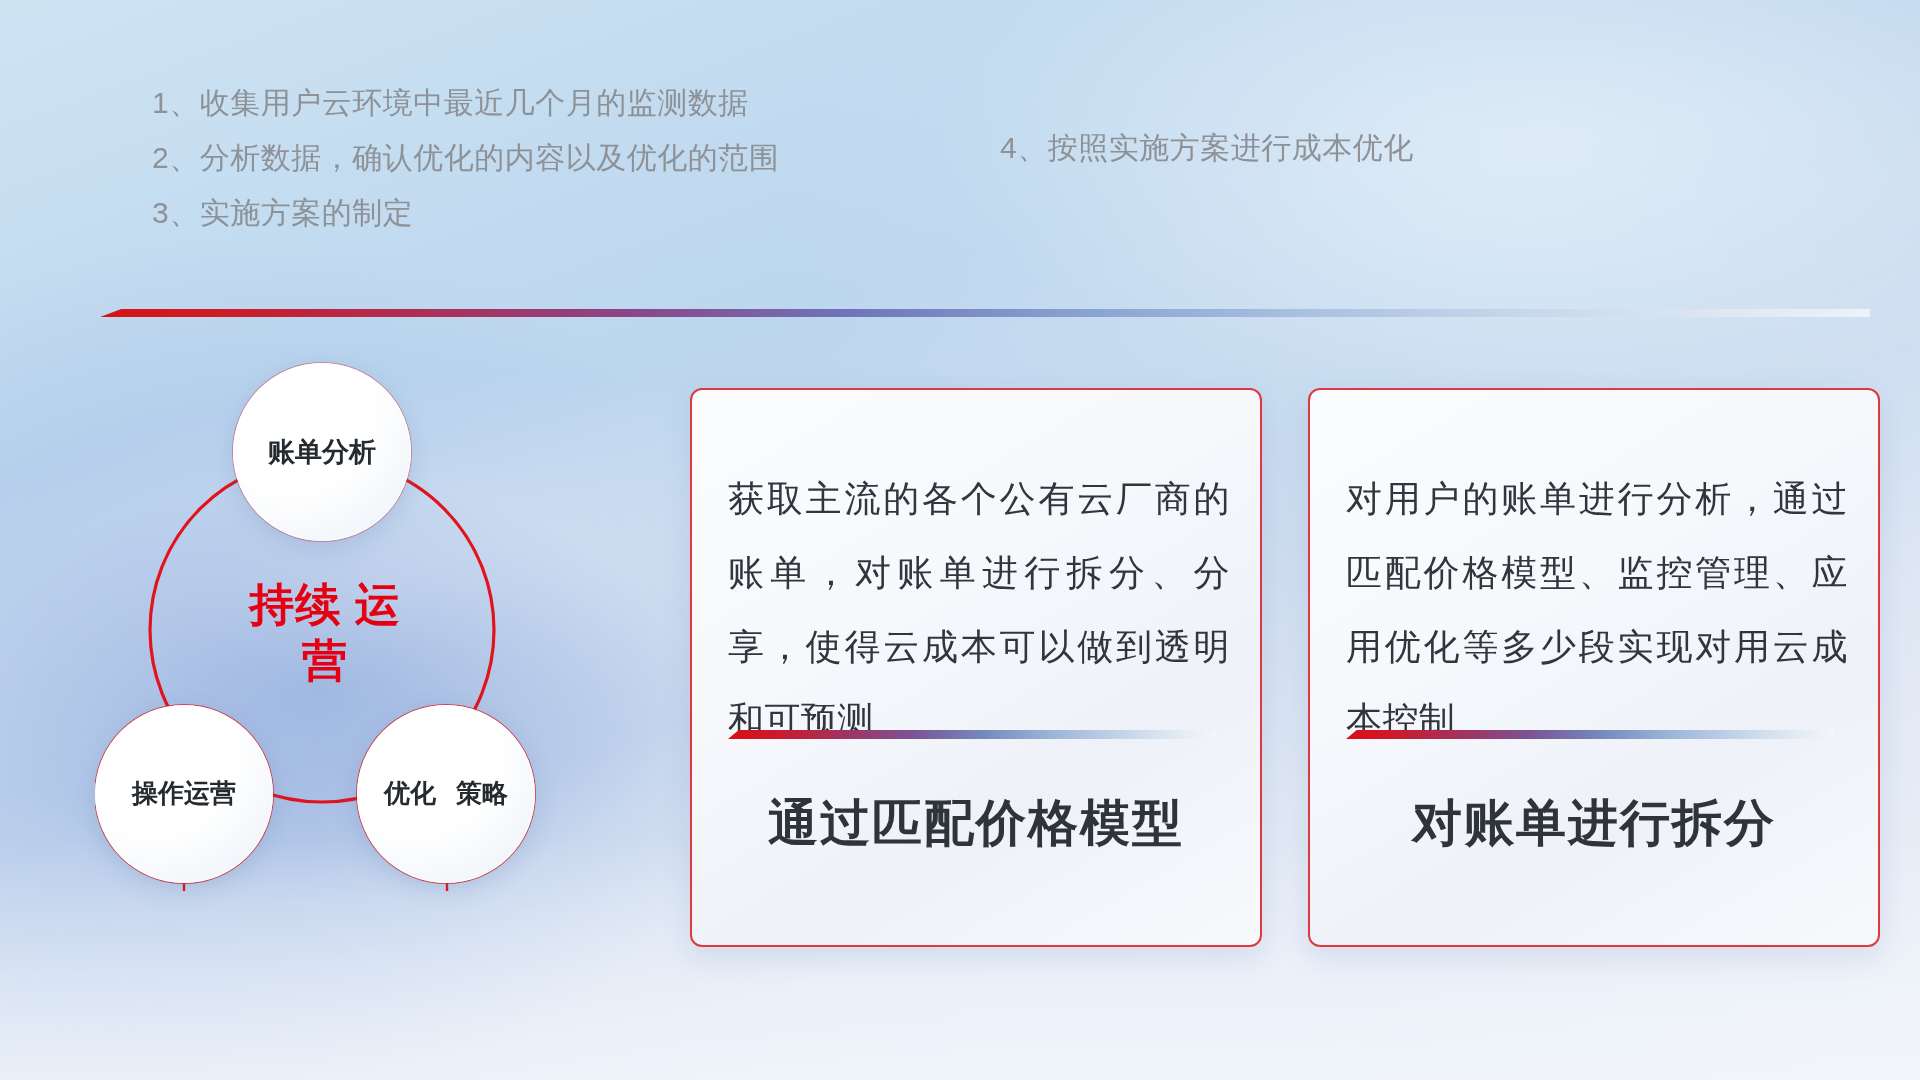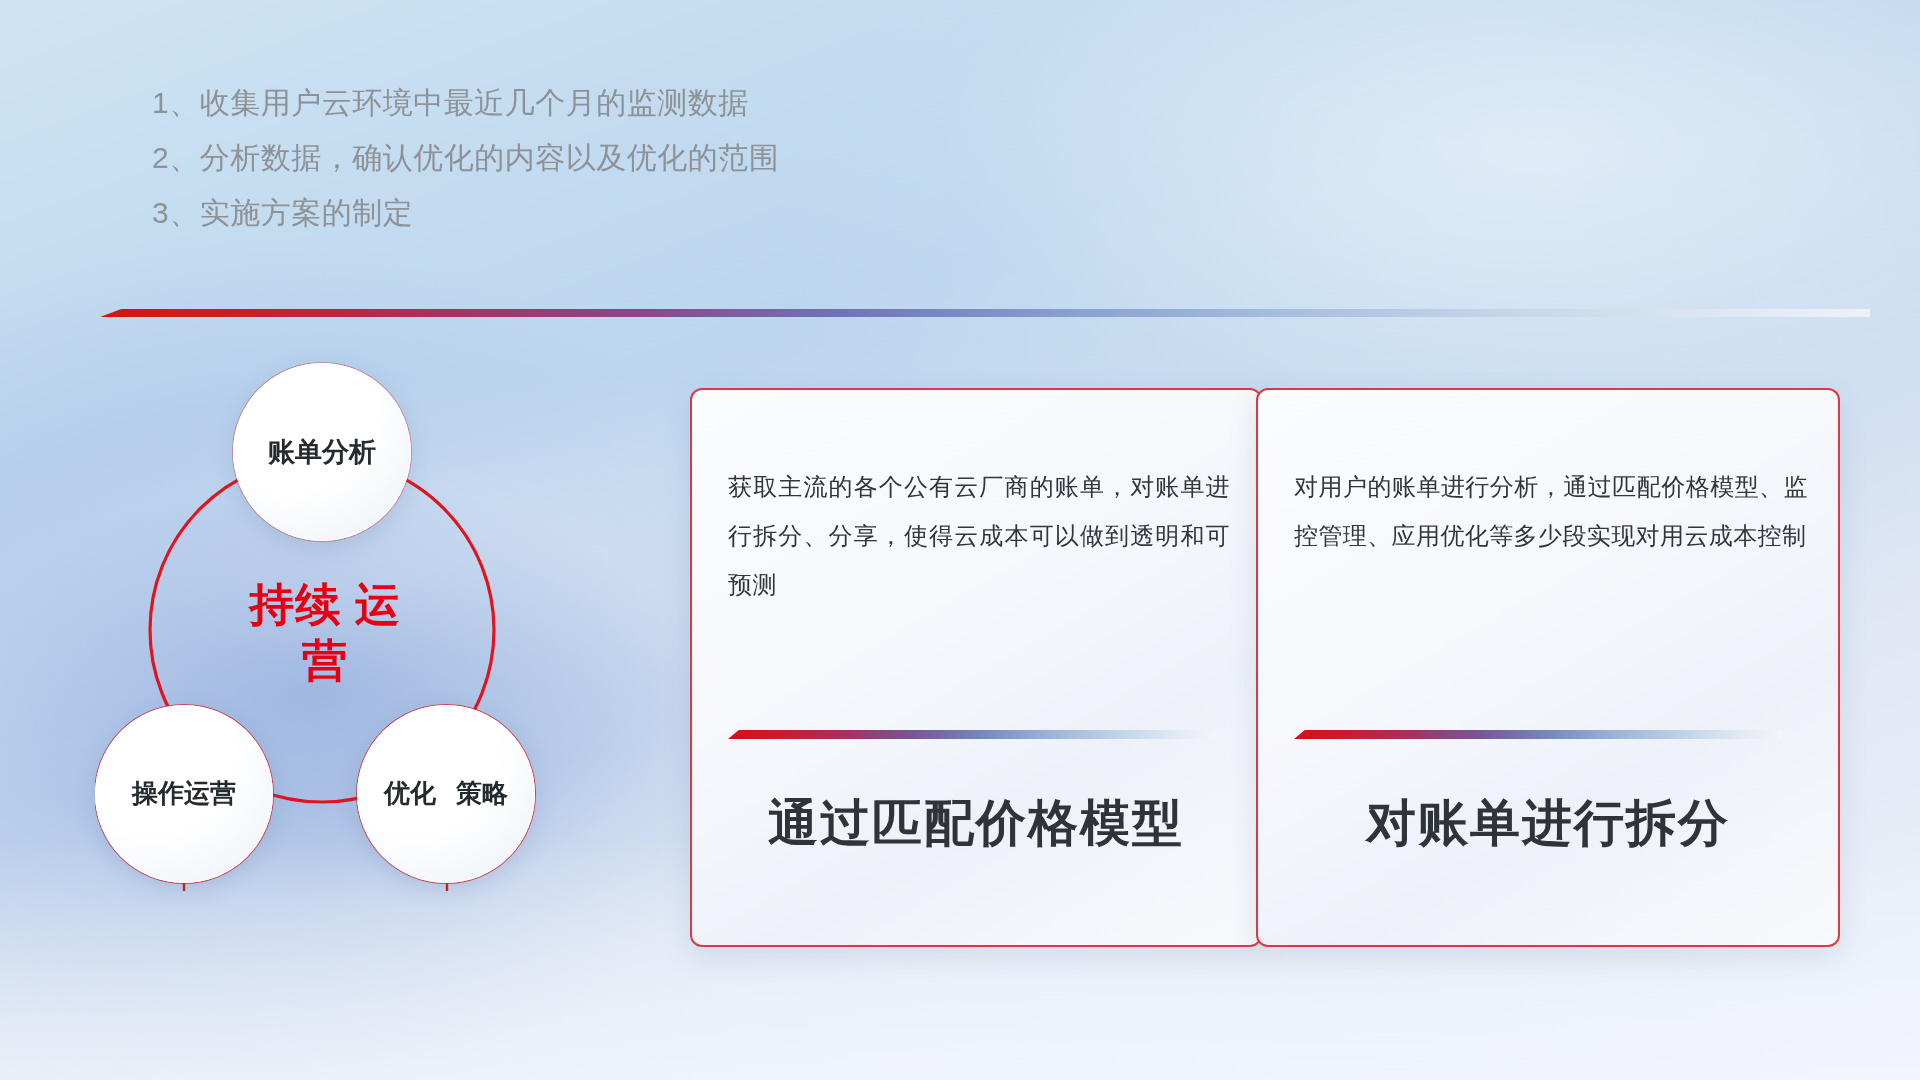--- a/index.html
+++ b/index.html
@@ -140,28 +140,28 @@
     top: 388px;
     width: 568px;
     height: 555px;
     border: 2px solid #e0383f;
     border-radius: 12px;
     background: linear-gradient(150deg, #fbfcfe 0%, #f6f8fc 38%, #eef2f8 68%, #f7f9fc 100%);
     box-shadow: 0 10px 28px rgba(90,120,170,0.16);
     overflow: hidden;
   }
   .card.one { left: 690px; }
-  .card.two { left: 1256px; padding-left: 12px; }
+  .card.two { left: 1308px; }
 
   .card-body {
     position: absolute;
     left: 36px;
     right: 30px;
     top: 72px;
-    font-size: 24px;
+    font-size: 36px;
     line-height: 2.05;
     color: #30363c;
     letter-spacing: 0.4px;
     text-align: justify;
   }
 
   .card-rule {
     position: absolute;
     left: 36px;
     top: 340px;
@@ -195,20 +195,21 @@
   <div class="bg-blue-pool"></div>
   <div class="bg-streak-c"></div>
 
   <div class="steps">
     <div class="steps-col left">
       <div class="step-line">1、收集用户云环境中最近几个月的监测数据</div>
       <div class="step-line">2、分析数据，确认优化的内容以及优化的范围</div>
       <div class="step-line">3、实施方案的制定</div>
     </div>
     <div class="steps-col right">
+      <div class="step-line">4、按照实施方案进行成本优化</div>
     </div>
   </div>
 
   <div class="top-divider"></div>
 
   <div class="venn">
     <svg width="560" height="600" viewBox="0 0 560 600">
 
       <circle cx="227" cy="275" r="172" fill="none" stroke="#e2131b" stroke-width="3.2"></circle>
 

